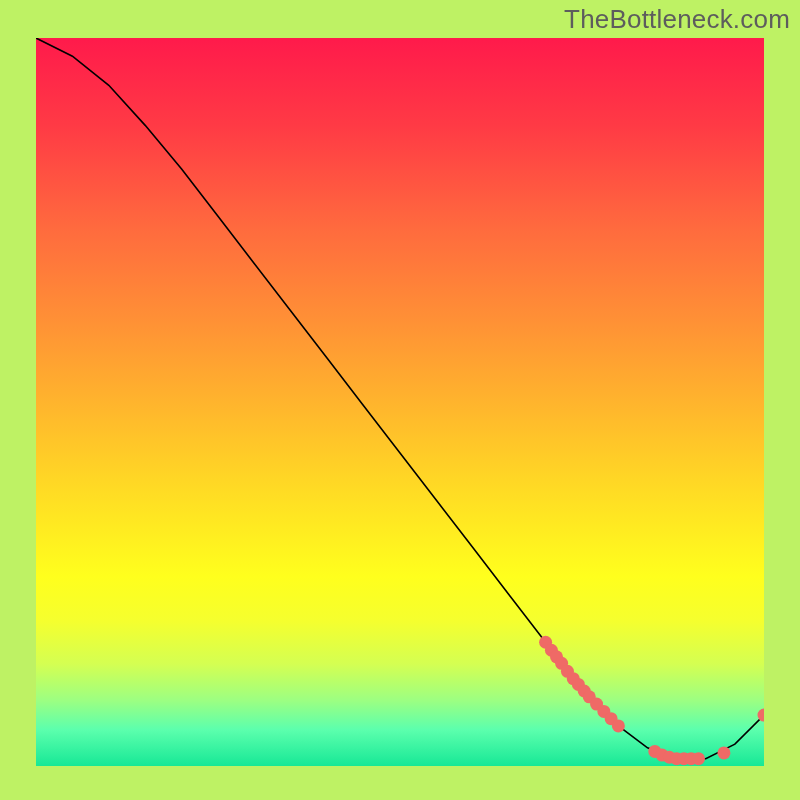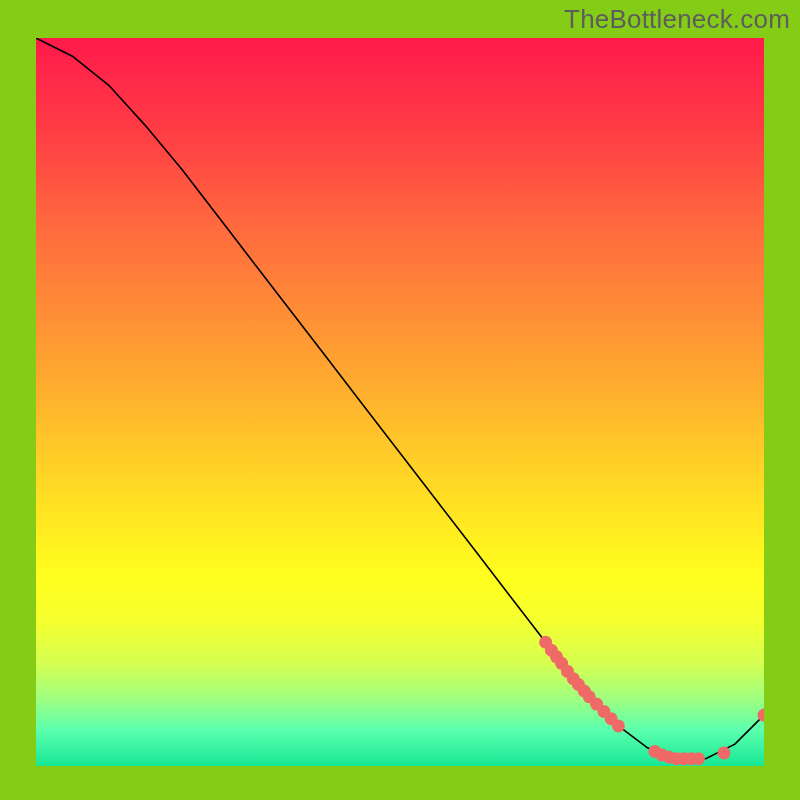--- a/index.html
+++ b/index.html
@@ -8,21 +8,21 @@
     background: #000;
     width: 800px;
     height: 800px;
     overflow: hidden;
     font-family: Arial, Helvetica, sans-serif;
   }
   .stage {
     position: relative;
     width: 800px;
     height: 800px;
-    background: #84cc16;
+    background: #bef264;
   }
   .watermark {
     position: absolute;
     top: 4px;
     right: 10px;
     color: #5d5d5d;
     font-size: 26px;
     font-weight: 400;
     letter-spacing: 0.2px;
   }

